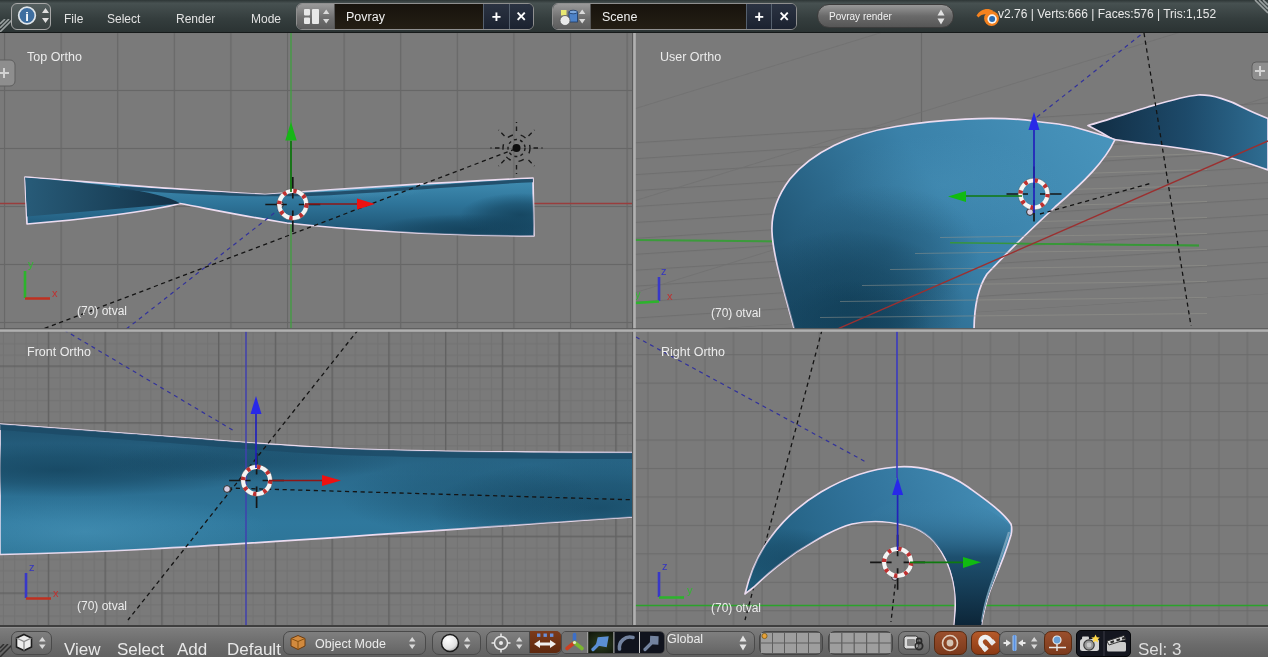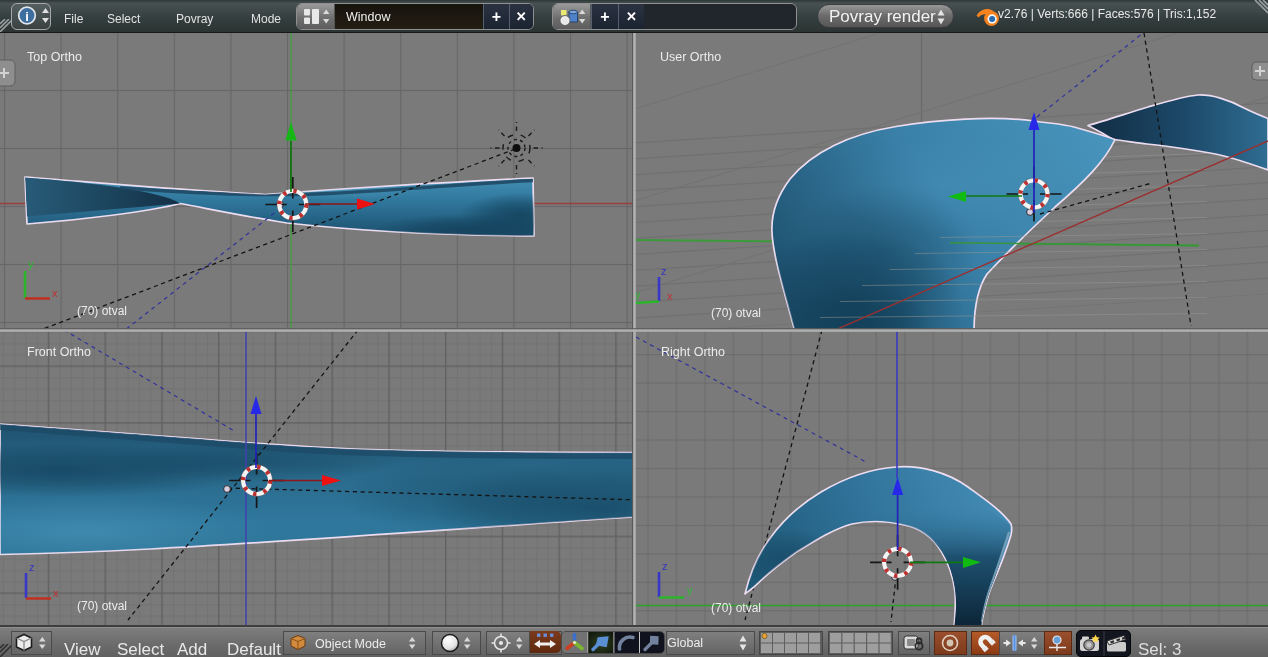--- a/index.html
+++ b/index.html
@@ -11,73 +11,74 @@
 .selbtn{background:linear-gradient(#9a9a9a,#6f6f6f 55%,#5d5d5d);display:flex;align-items:center;
  border-right:1px solid #555}
 .dfield{background:linear-gradient(#17130d,#241e14);color:#efefef;font-size:12.5px;display:flex;
  align-items:center;padding-left:11px}
 .pbtn{background:linear-gradient(#2b3342,#1b2230);color:#fff;display:flex;align-items:center;
  justify-content:center;font-size:16px;font-weight:bold;border-left:1px solid #55606e}
 #hdr3d{position:absolute;top:627px;left:0;width:1268px;height:30px;
  background:linear-gradient(#7d7d7d,#6b6b6b 55%,#606060);border-top:1px solid #8f8f8f;
  box-shadow:0 -2px 0 #3e3e3e}
 #hdr3d .menu{position:absolute;top:12px;font-size:17px;color:#e8e8e8}
-.b3{position:absolute;top:3px;height:22px;border:1px solid #4a4a4a;border-radius:0;
- background:linear-gradient(#7f7f7f,#646464);display:flex;align-items:center}
+.b3{position:absolute;top:3px;height:22px;border:1px solid #4a4a4a;border-radius:7px;
+ background:linear-gradient(#7f7f7f,#646464);display:flex;}
 svg text{font-family:"Liberation Sans",sans-serif}
 </style></head>
 <body>
 
 <div id="info">
  <svg style="position:absolute;left:0;top:19px" width="16" height="13">
   <path d="M0,13 L13,0 M0,9 L9,0 M0,5 L5,0" stroke="#9aa0a0" stroke-width="1.6" fill="none"></path>
  </svg>
  <svg style="position:absolute;right:0;top:0" width="17" height="14">
   <path d="M4,0 L17,13 M8,0 L17,9 M12,0 L17,5" stroke="#9aa0a0" stroke-width="1.6" fill="none"></path>
  </svg>
  <div class="grp" style="left:11px;width:38px;background:linear-gradient(#555f5f,#394141);border-color:#a8a8a8">
   <svg width="38" height="23">
    <circle cx="15" cy="11.5" r="8.3" fill="#3e6ea0" stroke="#dfe5ea" stroke-width="1.7"></circle>
    <text x="15" y="16.5" font-size="13" font-weight="bold" fill="#fff" text-anchor="middle" font-family="Liberation Serif,serif">i</text>
    <path d="M30,9 l3.5,-5 l3.5,5 z M30,14 l3.5,5 l3.5,-5 z" fill="#e0e0e0"></path>
   </svg>
  </div>
  <span class="menu" style="left:64px">File</span>
  <span class="menu" style="left:107px">Select</span>
- <span class="menu" style="left:176px">Povray</span>
+ <span class="menu" style="left:176px">Render</span>
  <span class="menu" style="left:251px">Mode</span>
  <div class="grp" style="left:296px;width:236px">
   <div class="selbtn" style="width:37px">
    <svg width="37" height="23">
     <rect x="7" y="4" width="6" height="6.5" rx="1" fill="#e8e8e8"></rect>
     <rect x="7" y="12.5" width="6" height="6.5" rx="1" fill="#e8e8e8"></rect>
     <rect x="15" y="4" width="7" height="15" rx="1" fill="#e8e8e8"></rect>
     <path d="M26,9 l3.2,-4.5 l3.2,4.5 z M26,14 l3.2,4.5 l3.2,-4.5 z" fill="#dadada"></path>
    </svg>
   </div>
-  <div class="dfield" style="width:146px">Window</div>
+  <div class="dfield" style="width:146px">Povray</div>
   <div class="pbtn" style="width:26px">+</div>
   <div class="pbtn" style="width:25px;font-size:13px">✕</div>
  </div>
  <div class="grp" style="left:552px;width:243px">
   <div class="selbtn" style="width:37px">
    <svg width="37" height="23">
     <rect x="8" y="5" width="5.5" height="5.5" fill="#e8e873"></rect>
     <rect x="16" y="7" width="8.5" height="10" fill="#4d82c8" stroke="#1c3a66" stroke-width="0.8"></rect>
     <ellipse cx="20.2" cy="7" rx="4.2" ry="1.8" fill="#7aa6dd" stroke="#1c3a66" stroke-width="0.8"></ellipse>
     <circle cx="12" cy="15.5" r="5" fill="#e9e9e9" stroke="#555" stroke-width="0.8"></circle>
     <path d="M26,9 l3.2,-4.5 l3.2,4.5 z M26,14 l3.2,4.5 l3.2,-4.5 z" fill="#dadada"></path>
    </svg>
   </div>
+  <div class="dfield" style="width:153px">Scene</div>
   <div class="pbtn" style="width:26px">+</div>
   <div class="pbtn" style="width:25px;font-size:13px">✕</div>
  </div>
  <div style="position:absolute;left:817px;top:4px;width:137px;height:24px;border-radius:12px;
   border:1px solid #3c3c3c;background:linear-gradient(#989898,#6a6a6a 50%,#565656);
-  color:#f2f2f2;font-size:17px;line-height:23px;padding-left:11px;box-sizing:border-box">Povray render
+  color:#f2f2f2;font-size:10px;line-height:23px;padding-left:11px;box-sizing:border-box">Povray render
   <svg style="position:absolute;right:8px;top:4px" width="8" height="16">
    <path d="M0.5,6.5 l3.5,-6 l3.5,6 z M0.5,9.5 l3.5,6 l3.5,-6 z" fill="#e3e3e3"></path>
   </svg>
  </div>
  <svg style="position:absolute;left:976px;top:6px" width="25" height="21">
   <path d="M0.5,9.5 C4,3.5 11,1 17,4.5 L14,9.5 C10,7.5 5.5,8 2.5,11.5 Z" fill="#f5821f"></path>
   <circle cx="15.5" cy="12.5" r="7.4" fill="#f5821f"></circle>
   <circle cx="16.1" cy="13" r="4.7" fill="#f6f6f6"></circle>
   <circle cx="16.1" cy="13" r="3" fill="#2a6bb0"></circle>
  </svg>

